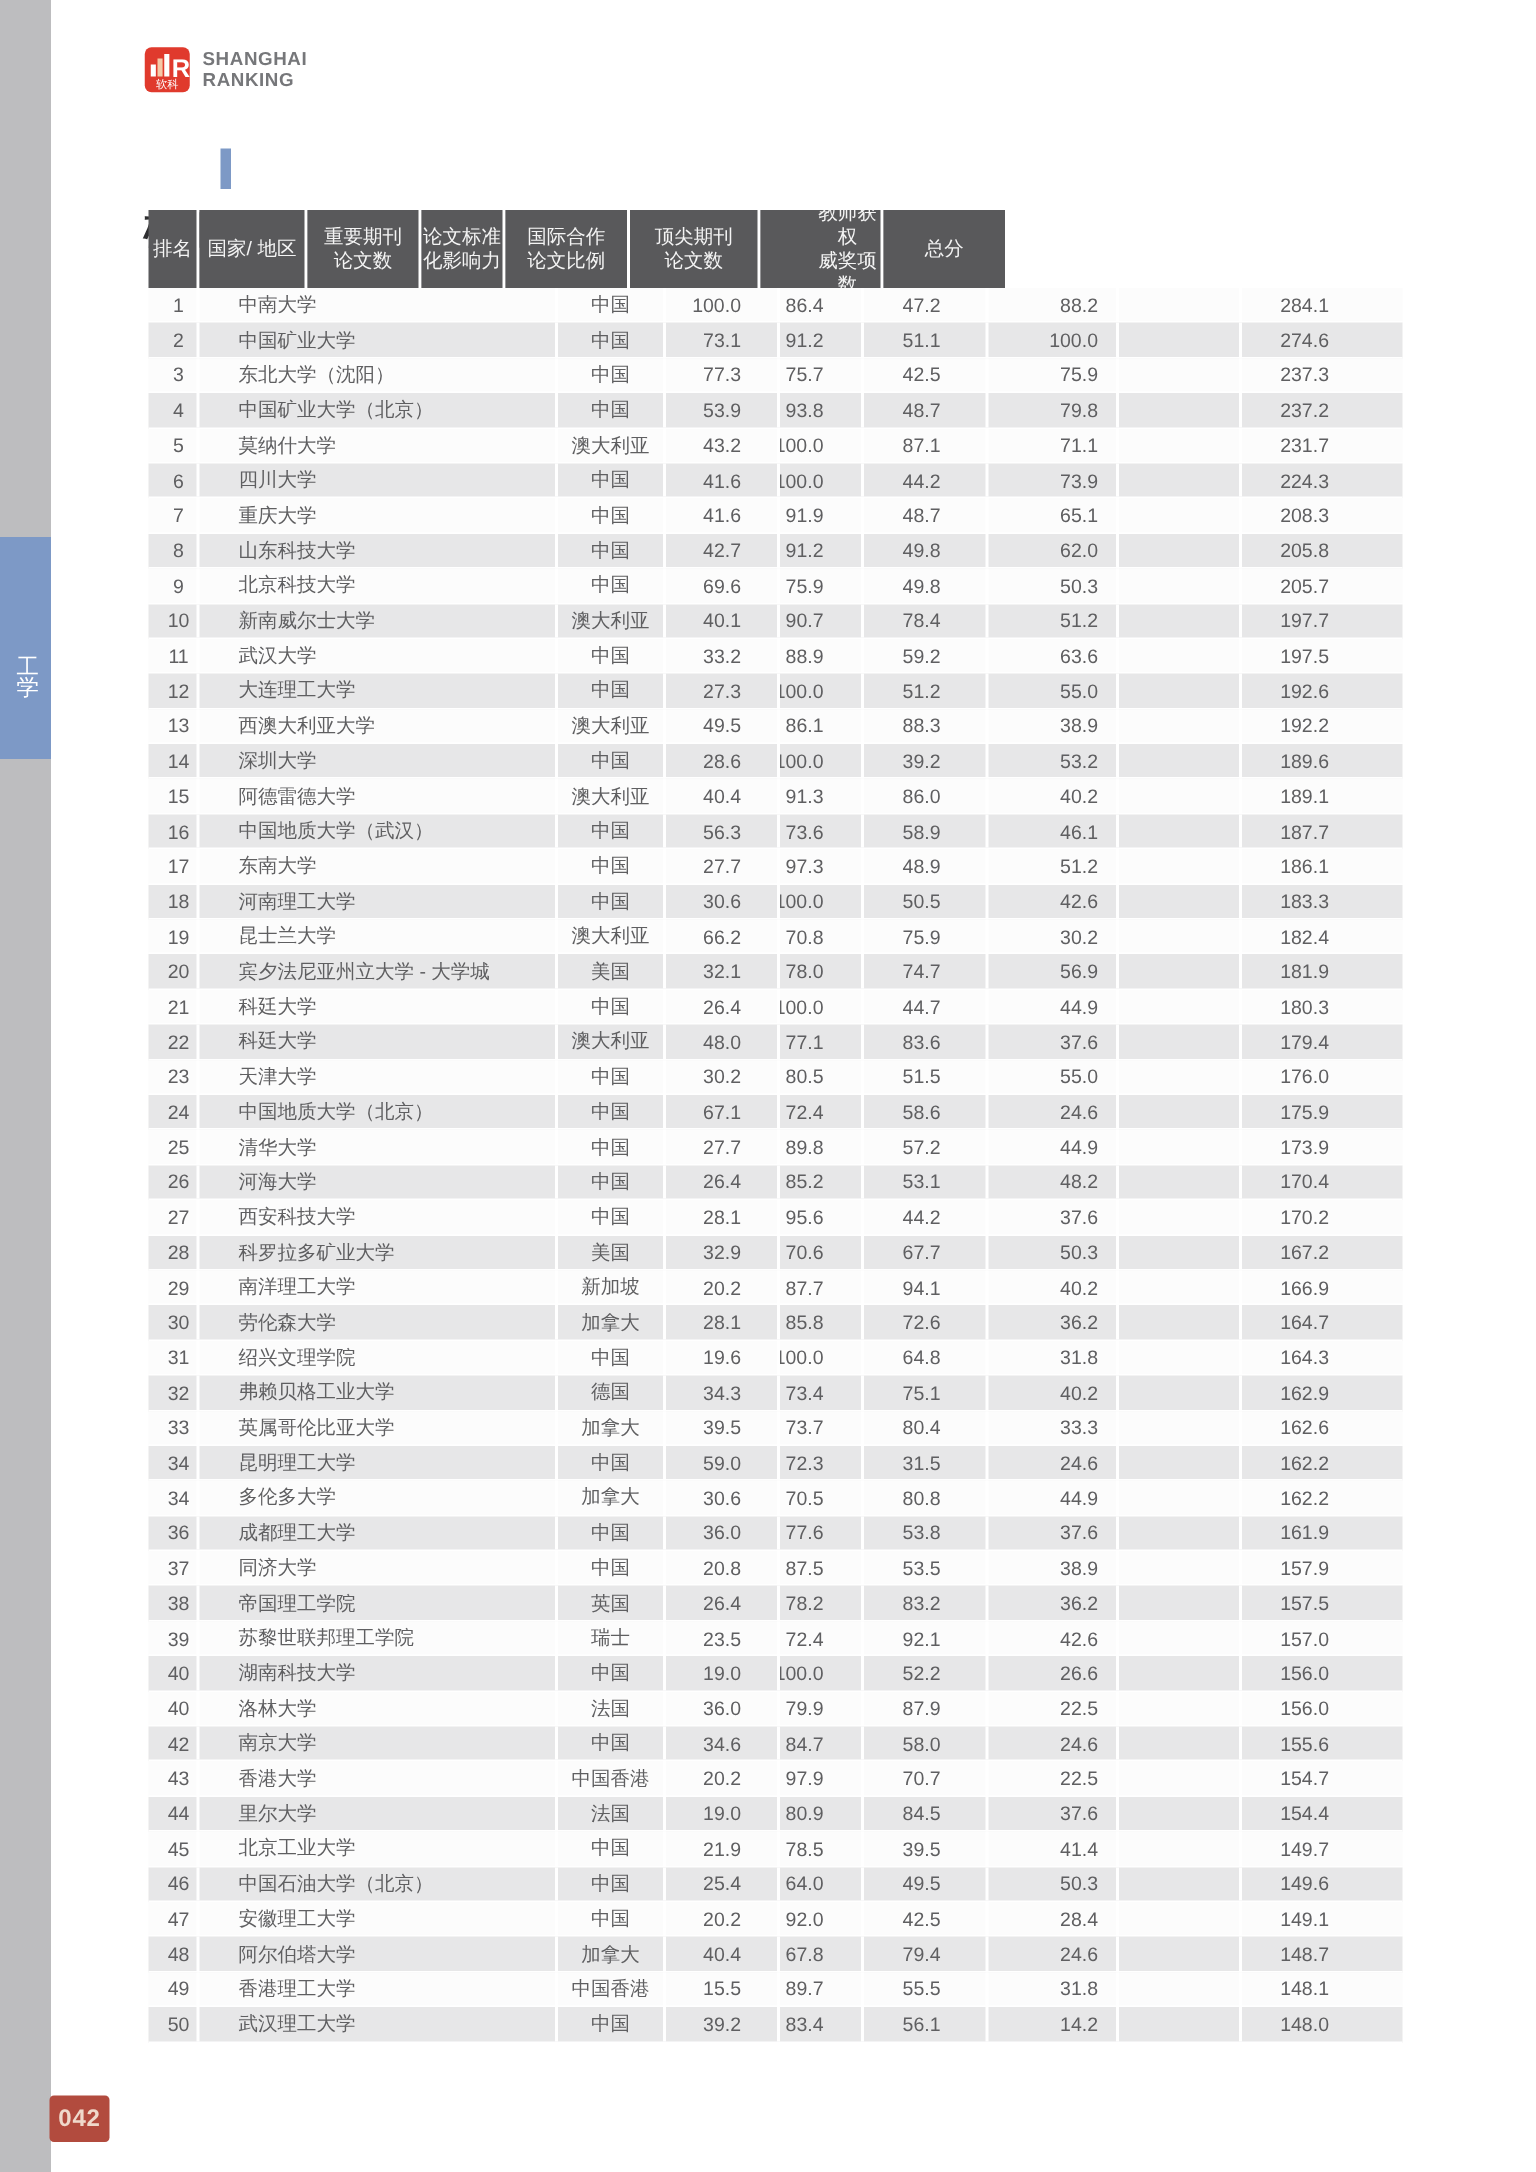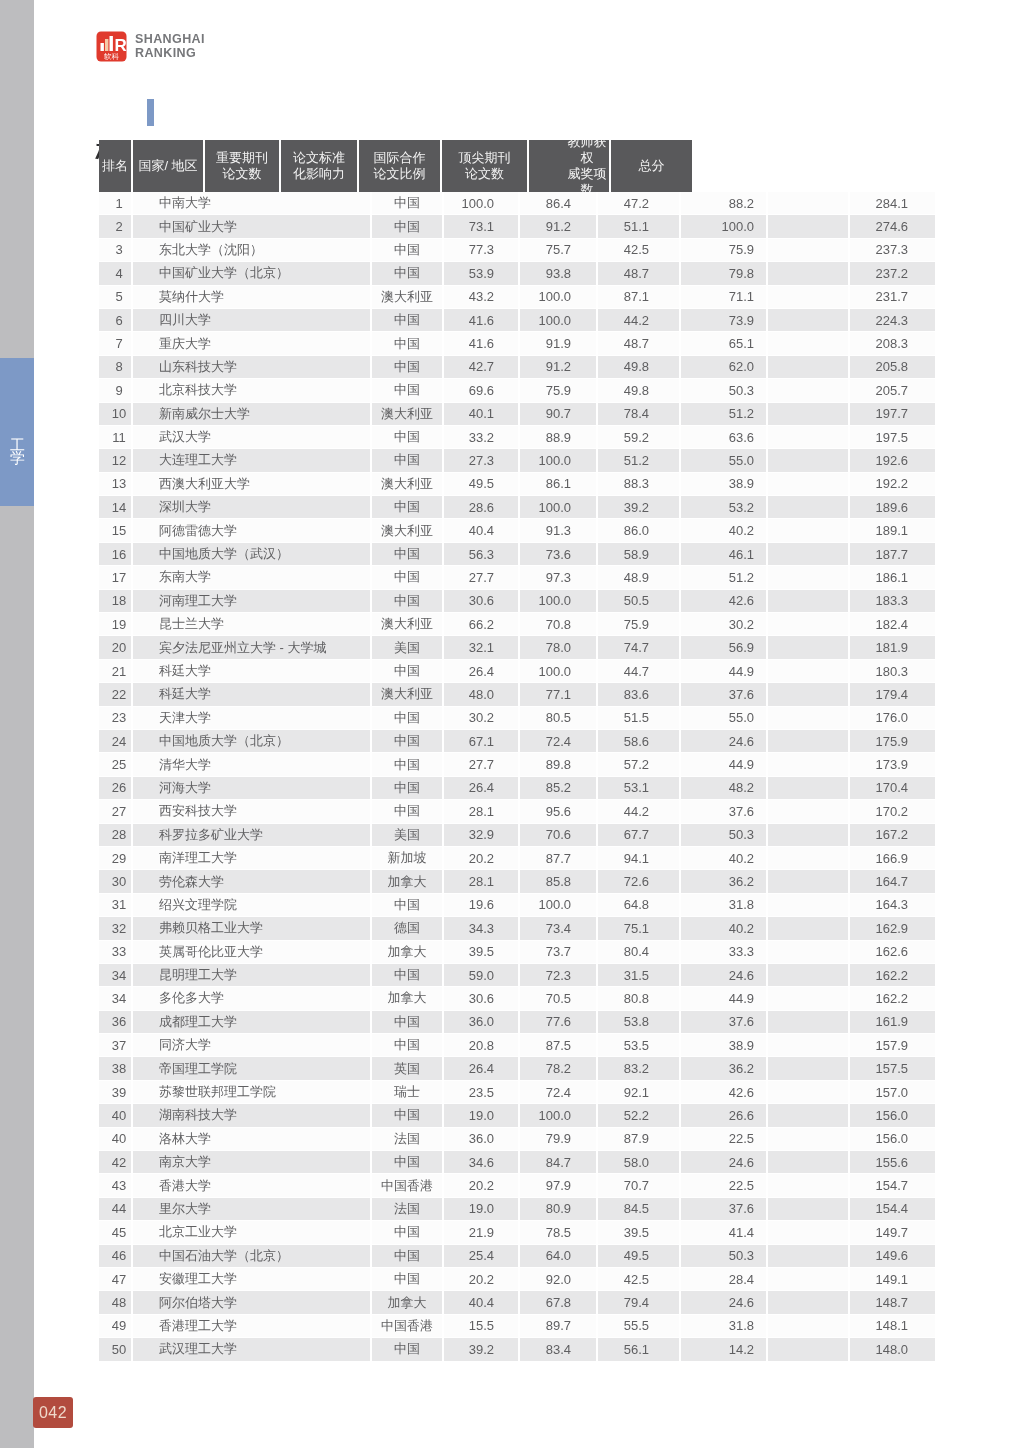--- a/index.html
+++ b/index.html
@@ -18,21 +18,21 @@
     display:flex;align-items:center;justify-content:center;
   }
   .side-tab span{
     writing-mode:vertical-rl;color:#ffffff;font-size:15px;letter-spacing:12px;
     padding-top:12px;
   }
 
   
   .badge{
     position:absolute;left:33px;top:1397px;width:40px;height:31px;background:#b24b3e;
-    border-radius:3px;display:flex;align-items:center;justify-content:center;
+    border-radius:3px;display:flex;align-items:center;justify-content:center;font-weight:bold;
   }
   .badge span{color:#efd9cb;font-size:16px;letter-spacing:0.5px;}
 
   
   .logo{position:absolute;left:96px;top:31px;display:flex;align-items:center;gap:8px;}
   .logo-text{color:#76777a;font-weight:bold;font-size:12.5px;line-height:13.5px;letter-spacing:0.4px;}
 
   
   .title-row{position:absolute;left:96px;top:99px;display:flex;align-items:center;gap:11px;flex-direction:column;}
   .title-bar{display:inline-block;width:7px;height:27px;background:#7d99c6;}
@@ -48,21 +48,21 @@
     display:flex;align-items:center;overflow:hidden;
   }
   .cell:last-child{border-right:none;}
   .hcell{
     background:#59595b;color:#f4f4f4;font-size:13px;line-height:16px;
     justify-content:center;text-align:center;white-space:pre-line;
   }
   .bcell{font-size:13px;color:#5f5f61;}
   
   .c0{width:34px;}  .c1{width:239px;} .c2{width:72px;}
-  .c3{width:76px;}  .c4{width:78px;}  .c5{width:83px;}
+  .c3{width:76px;}  .c4{width:56px;}  .c5{width:83px;}
   .c6{width:87px;}  .c7{width:82px;padding-left:36px;}  .c8{width:81px;}
   
   .bcell.c0{justify-content:center;padding-left:8px;}
   .bcell.c1{justify-content:flex-start;padding-left:26px;}
   .bcell.c2{justify-content:center;}
   .bcell.c3{justify-content:flex-end;padding-right:24px;}
   .bcell.c4{justify-content:flex-end;padding-right:25px;}
   .bcell.c5{justify-content:flex-end;padding-right:30px;}
   .bcell.c6{justify-content:flex-end;padding-right:12px;}
   .bcell.c7{justify-content:center;}

